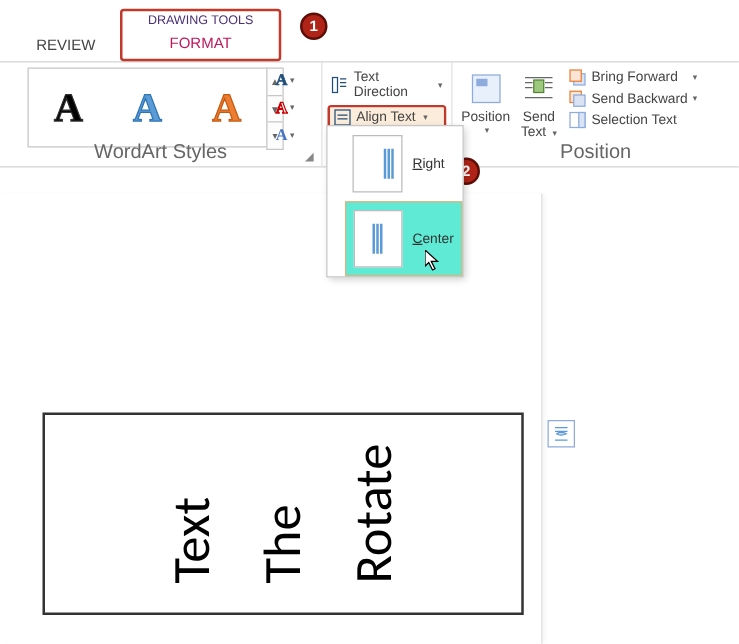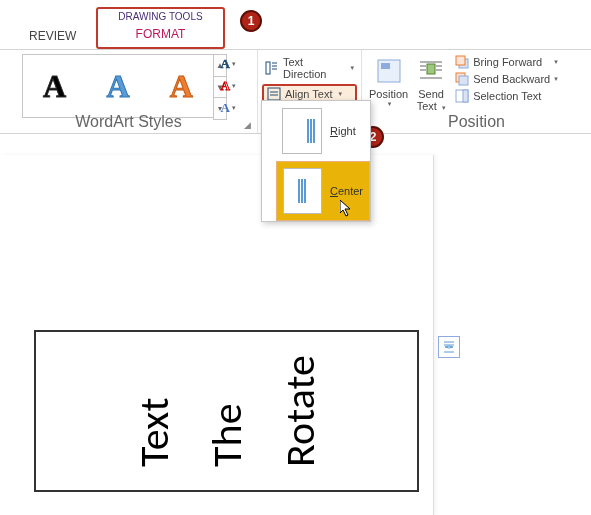--- a/index.html
+++ b/index.html
@@ -44,21 +44,21 @@
   .arrange-group { flex: 1; padding: 4px 5px 0; position: relative; }
   .big-buttons { display: flex; gap: 4px; }
   .big-btn { display: flex; flex-direction: column; align-items: center; font-size: 11px; color: #444; cursor: pointer; padding: 2px 2px 0; }
   .big-icon { width: 30px; height: 30px; display: flex; align-items: center; justify-content: center; margin-bottom: 2px; }
   .small-stack { display: flex; flex-direction: column; gap: 1px; margin-left: 4px; }
   .small-btn { display: flex; align-items: center; font-size: 11px; color: #444; padding: 1px 3px; cursor: pointer; gap: 4px; }
   .small-icon { width: 14px; height: 14px; display: inline-block; }
 
   .dropdown { position: absolute; top: 100px; left: 261px; width: 110px; background: #fff; border: 1px solid #c6c6c6; box-shadow: 2px 2px 6px rgba(0,0,0,0.2); z-index: 10; padding-left: 14px; }
   .dropdown-item { display: flex; align-items: center; padding: 8px 6px; height: 60px; cursor: pointer; }
-  .dropdown-item.hover { background: #eab308; border: 1px solid #e8b07a; }
+  .dropdown-item.hover { background: #5eead4; border: 1px solid #e8b07a; }
   .dd-icon { width: 40px; height: 46px; border: 1px solid #bbb; background: #fff; display: flex; align-items: center; justify-content: center; margin-right: 8px; }
   .dd-label { font-size: 11px; color: #333; }
   .dd-label u { text-decoration: underline; }
   .badge-3 { top: 189px; left: 376px; }
   .cursor { position: absolute; top: 200px; left: 340px; font-size: 14px; color: #000; z-index: 12; }
 
   .document { position: absolute; top: 155px; left: 0; width: 434px; height: 360px; background: #fff; border-right: 1px solid #ddd; box-shadow: 2px 0 4px rgba(0,0,0,0.05); }
   .textbox { position: absolute; top: 175px; left: 34px; width: 385px; height: 162px; border: 2px solid #333; background: #fff; display: flex; align-items: center; justify-content: center; }
   .rotated { font-size: 42px; color: #000; display: flex; gap: 22px; flex-direction: row-reverse; }
   .rotated span { writing-mode: vertical-rl; text-orientation: sideways; transform: rotate(180deg); font-family: Calibri, sans-serif; }

